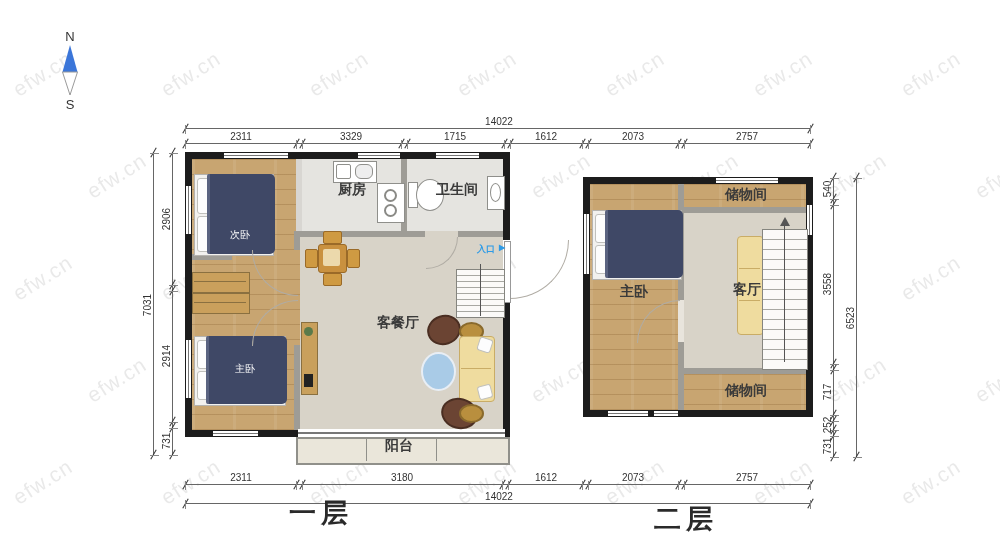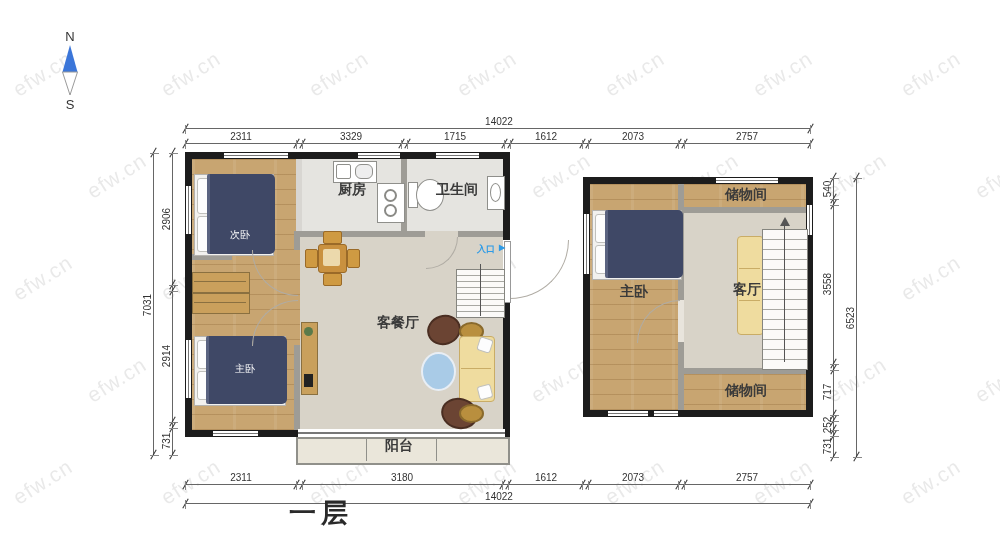--- a/index.html
+++ b/index.html
@@ -362,14 +362,15 @@
   <span class="dlbl rot" style="left:166px;top:441px;">731</span>
   <span class="dlbl rot" style="left:147px;top:305px;">7031</span>
   <span class="dlbl rot" style="left:827px;top:189px;">540</span>
   <span class="dlbl rot" style="left:827px;top:284px;">3558</span>
   <span class="dlbl rot" style="left:827px;top:392px;">717</span>
   <span class="dlbl rot" style="left:827px;top:425px;">252</span>
   <span class="dlbl rot" style="left:827px;top:446px;">731</span>
   <span class="dlbl rot" style="left:850px;top:318px;">6523</span>
 
   <div class="floor-title" style="left:321px;top:513px;">一层</div>
+  <div class="floor-title" style="left:686px;top:519px;">二层</div>
 
 </div>
 
 </body></html>

